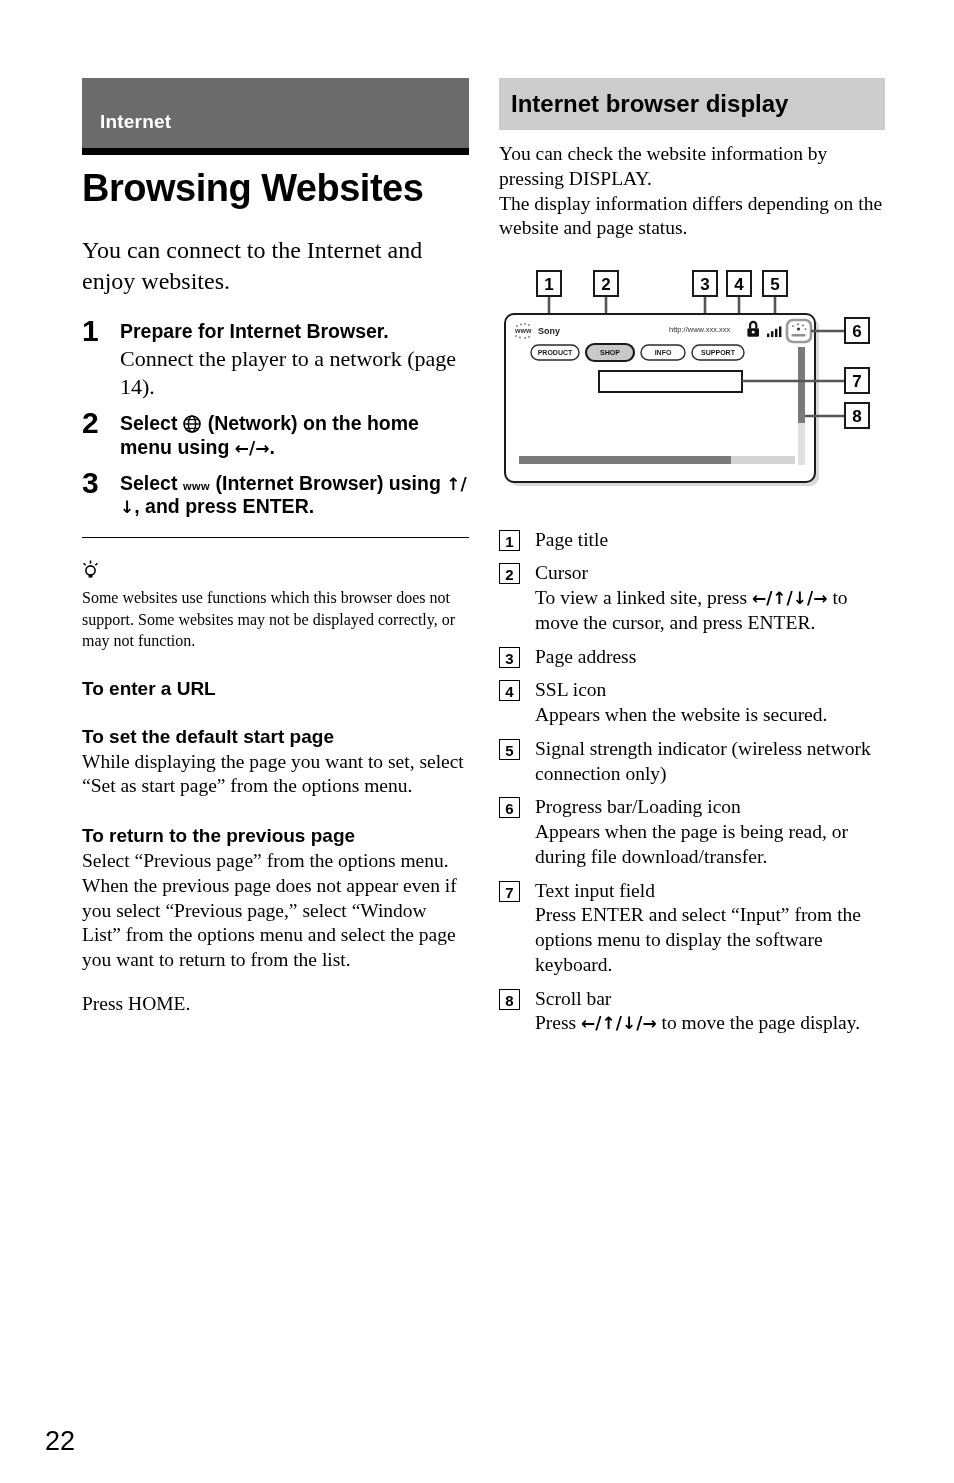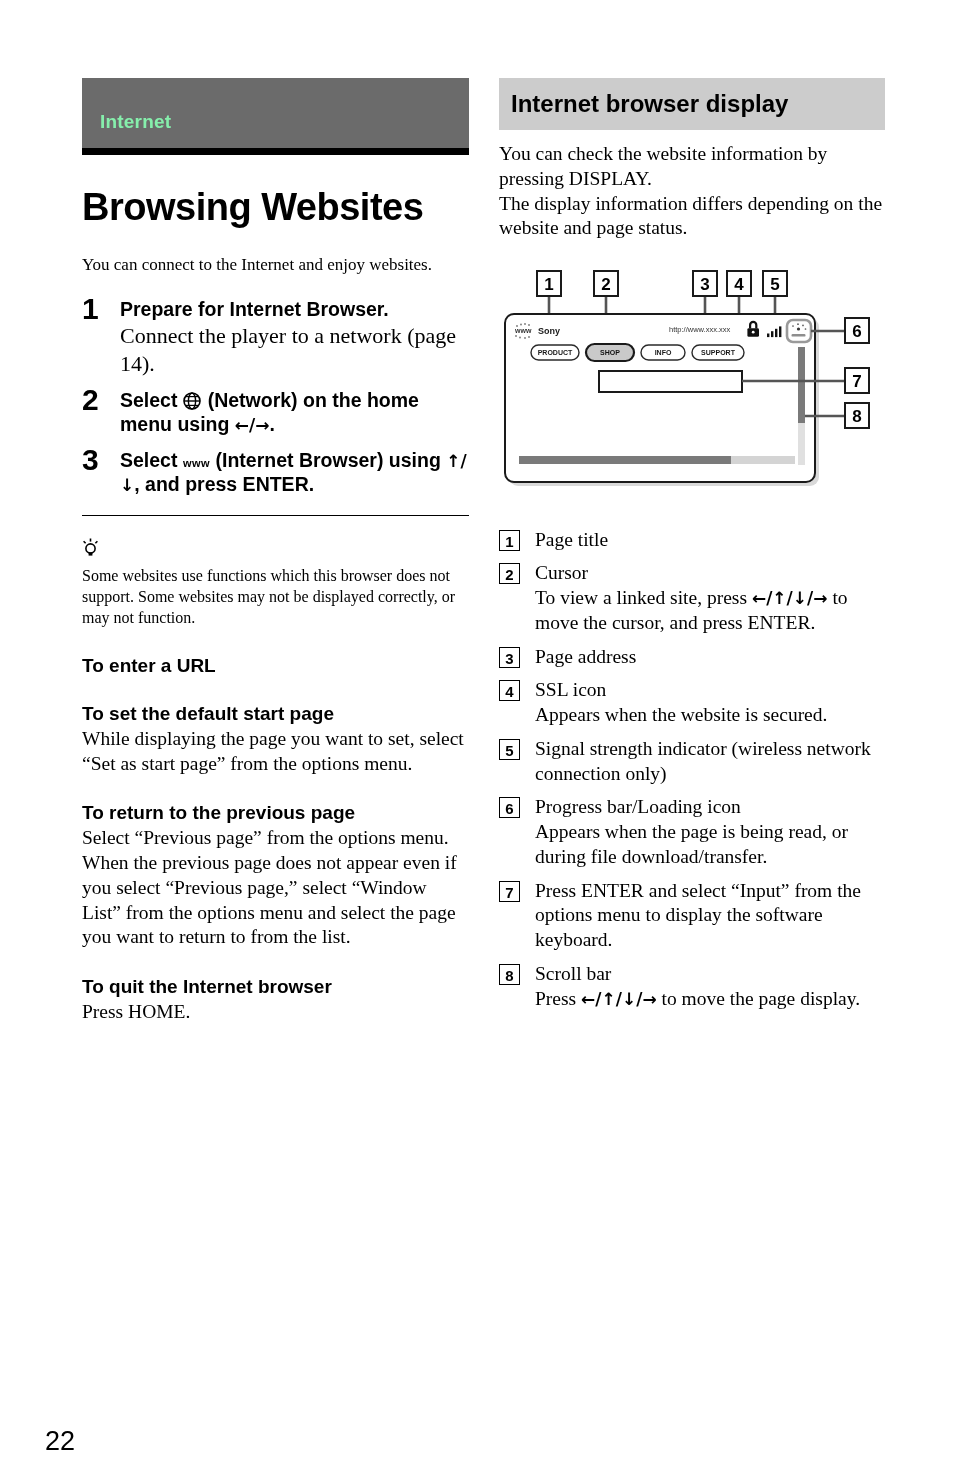--- a/index.html
+++ b/index.html
@@ -26,46 +26,46 @@
   .col-right {
     position: absolute;
     left: 499px;
     top: 78px;
     width: 386px;
   }
 
   
   .section-banner {
     background: #6b6b6b;
-    color: #86efac;
+    color: #ffffff;
     font-family: "Liberation Sans", sans-serif;
     font-weight: bold;
     font-size: 19px;
     letter-spacing: 0.2px;
     padding: 33px 0 8px 18px;
     box-sizing: border-box;
     height: 70px;
   }
   .section-banner-rule {
     height: 7px;
     background: #000000;
   }
 
   
   .page-title {
     font-family: "Liberation Sans", sans-serif;
     font-weight: bold;
     font-size: 38px;
     letter-spacing: -0.5px;
-    margin: 33px 0 0 0;
+    margin: 14px 0 0 0;
     line-height: 1.05;
   }
 
   .intro {
-    font-size: 17px;
+    font-size: 24px;
     line-height: 1.28;
     margin-top: 26px;
   }
 
   
   .steps { margin-top: 22px; }
   .step {
     position: relative;
     padding-left: 38px;
     margin-bottom: 12px;
@@ -259,21 +259,20 @@
 
   <div class="sub-head">To enter a URL</div>
 
   <div class="sub-head">To set the default start page</div>
   <p class="sub-body">While displaying the page you want to set, select “Set as start page” from the options menu.</p>
 
   <div class="sub-head">To return to the previous page</div>
   <p class="sub-body" style="white-space:pre-line;">Select “Previous page” from the options menu.
 When the previous page does not appear even if you select “Previous page,” select “Window List” from the options menu and select the page you want to return to from the list.</p>
 
-  <div class="sub-head">To quit the Internet browser</div>
   <p class="sub-body">Press HOME.</p>
 
 </div>
 
 <div class="col-right">
 
   <div class="gray-banner">Internet browser display</div>
 
   <p class="right-intro" style="white-space:pre-line;">You can check the website information by pressing DISPLAY.
 The display information differs depending on the website and page status.</p>
@@ -432,20 +431,21 @@
     </div>
 
     <div class="legend-item">
       <span class="legend-box">6</span>
       <div class="legend-title">Progress bar/Loading icon</div>
       <div class="legend-desc">Appears when the page is being read, or during file download/transfer.</div>
     </div>
 
     <div class="legend-item">
       <span class="legend-box">7</span>
+      <div class="legend-title">Text input field</div>
       <div class="legend-desc">Press ENTER and select “Input” from the options menu to display the software keyboard.</div>
     </div>
 
     <div class="legend-item">
       <span class="legend-box">8</span>
       <div class="legend-title">Scroll bar</div>
       <div class="legend-desc">
         <span>Press</span>
         <span class="arrow">←/↑/↓/→</span>
         <span>to move the page display.</span>

